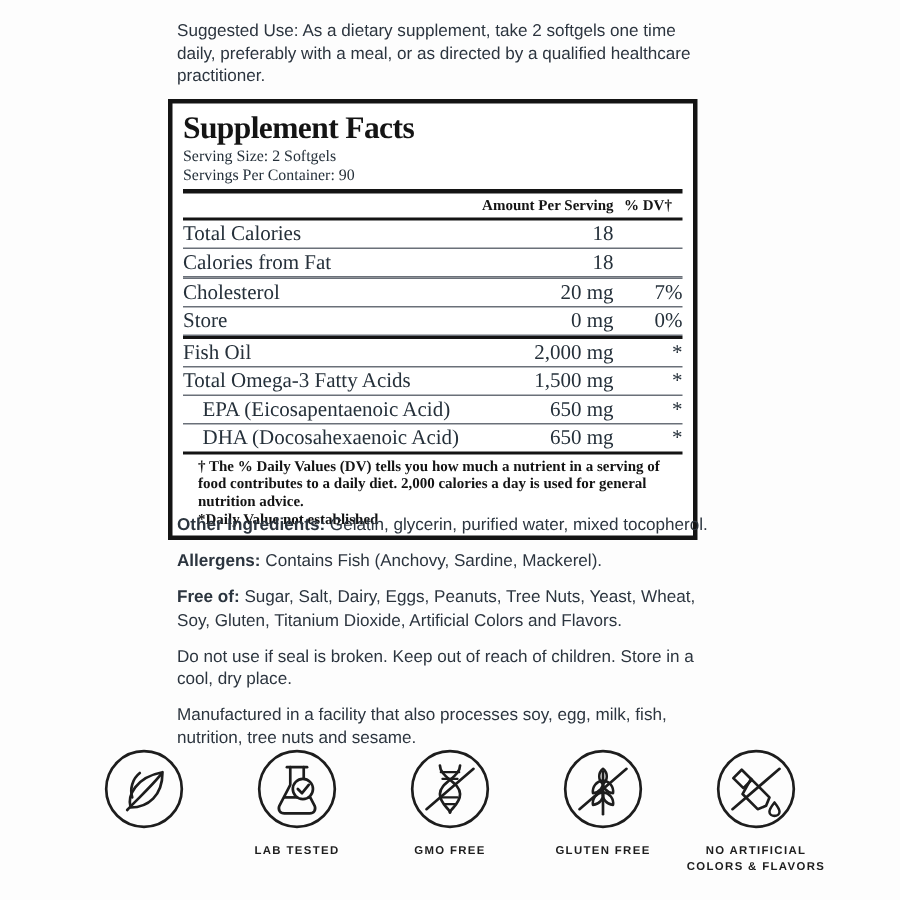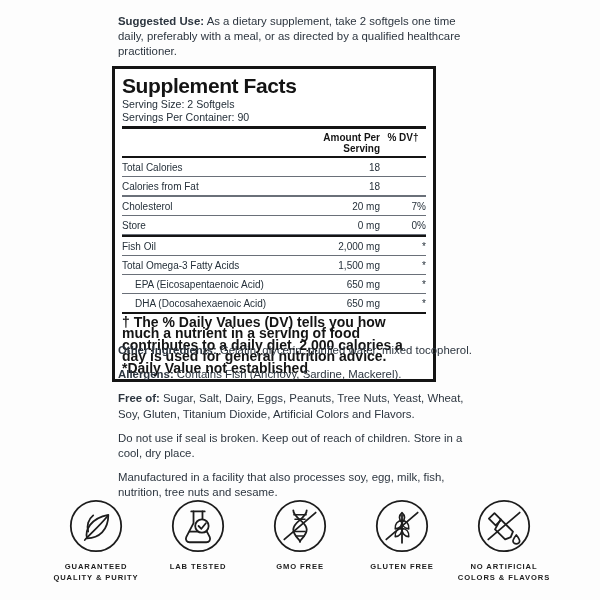--- a/index.html
+++ b/index.html
@@ -27,32 +27,33 @@
   
   .intro {
     position: absolute;
     left: 118px;
     top: 14px;
     width: 356px;
     font-size: 11.4px;
     line-height: 15.2px;
     color: #2c353f;
   }
-  .intro b { font-weight: bold; }
+  .intro b { font-weight: normal; }
 
   
   .sf-panel {
     position: absolute;
     left: 112px;
     top: 66px;
-    width: 324px;
+    width: 353px;
     box-sizing: border-box;
     border: 3px solid #141414;
     background: #ffffff;
     padding: 4px 7px 3px 7px;
+    font-family: Liberation Serif, serif;
   }
   .sf-title {
     font-size: 21px;
     font-weight: bold;
     letter-spacing: -0.4px;
     line-height: 23px;
     color: #141414;
     margin: 1px 0 1px 0;
   }
   .sf-serving-row {
@@ -75,37 +76,38 @@
     font-weight: bold;
     color: #141414;
     padding: 3px 0 2px 0;
   }
   .amt-head .c-name { flex: 1 1 auto; }
   .amt-head .c-amt  { width: 92px; text-align: right; }
   .amt-head .c-dv   { width: 46px; text-align: center; }
 
   .sf-row {
     display: flex;
-    font-size: 10px;
+    font-size: 14px;
     line-height: 13px;
     padding: 2.5px 0 2.5px 0;
     color: #25303a;
     justify-content: flex-end;
   }
   .sf-row .c-name { flex: 1 1 auto; }
   .sf-row .c-amt  { width: 92px; text-align: right; }
   .sf-row .c-dv   { width: 46px; text-align: right; }
   .sf-row.indent .c-name { padding-left: 13px; }
 
   .sf-footnote {
-    font-size: 14px;
+    font-size: 10px;
     line-height: 11.3px;
     font-weight: bold;
     color: #141414;
     padding: 3px 0 2px 0;
+    margin-left: 10px;
   }
   .sf-footnote .daily {
     display: block;
     padding-top: 1px;
   }
 
   
   .copy {
     position: absolute;
     left: 118px;
@@ -261,24 +263,20 @@
 
   <div class="badges">
 
     <div class="badge">
       <svg class="ring" viewBox="0 0 100 100">
         <circle cx="50" cy="50" r="45" fill="none" stroke="#1d1d1d" stroke-width="3.2"></circle>
         <path d="M72 30 C72 58 55 72 34 72 C30 58 40 36 72 30 Z" fill="none" stroke="#1d1d1d" stroke-width="3.2" stroke-linejoin="round"></path>
         <path d="M30 75 C42 62 56 50 70 33" fill="none" stroke="#1d1d1d" stroke-width="3.2" stroke-linecap="round"></path>
         <path d="M45 31 C36 38 33 50 36 60" fill="none" stroke="#1d1d1d" stroke-width="3.2" stroke-linecap="round"></path>
       </svg>
-      <div class="cap">
-        <span>GUARANTEED</span><br>
-        <span>QUALITY &amp; PURITY</span>
-      </div>
     </div>
 
     <div class="badge">
       <svg class="ring" viewBox="0 0 100 100">
         <circle cx="50" cy="50" r="45" fill="none" stroke="#1d1d1d" stroke-width="3.2"></circle>
         <path d="M42 24 L42 45 L29 70 C27 75 30 79 35 79 L65 79 C70 79 73 75 71 70 L58 45 L58 24" fill="none" stroke="#1d1d1d" stroke-width="3.2" stroke-linejoin="round" stroke-linecap="round"></path>
         <line x1="38" y1="24" x2="62" y2="24" stroke="#1d1d1d" stroke-width="3.2" stroke-linecap="round"></line>
         <line x1="34" y1="60" x2="66" y2="60" stroke="#1d1d1d" stroke-width="3.2"></line>
         <circle cx="57" cy="50" r="12" fill="#ffffff" stroke="#1d1d1d" stroke-width="3.2"></circle>
         <path d="M51 50 L56 55 L64 45" fill="none" stroke="#1d1d1d" stroke-width="3.2" stroke-linecap="round" stroke-linejoin="round"></path>

